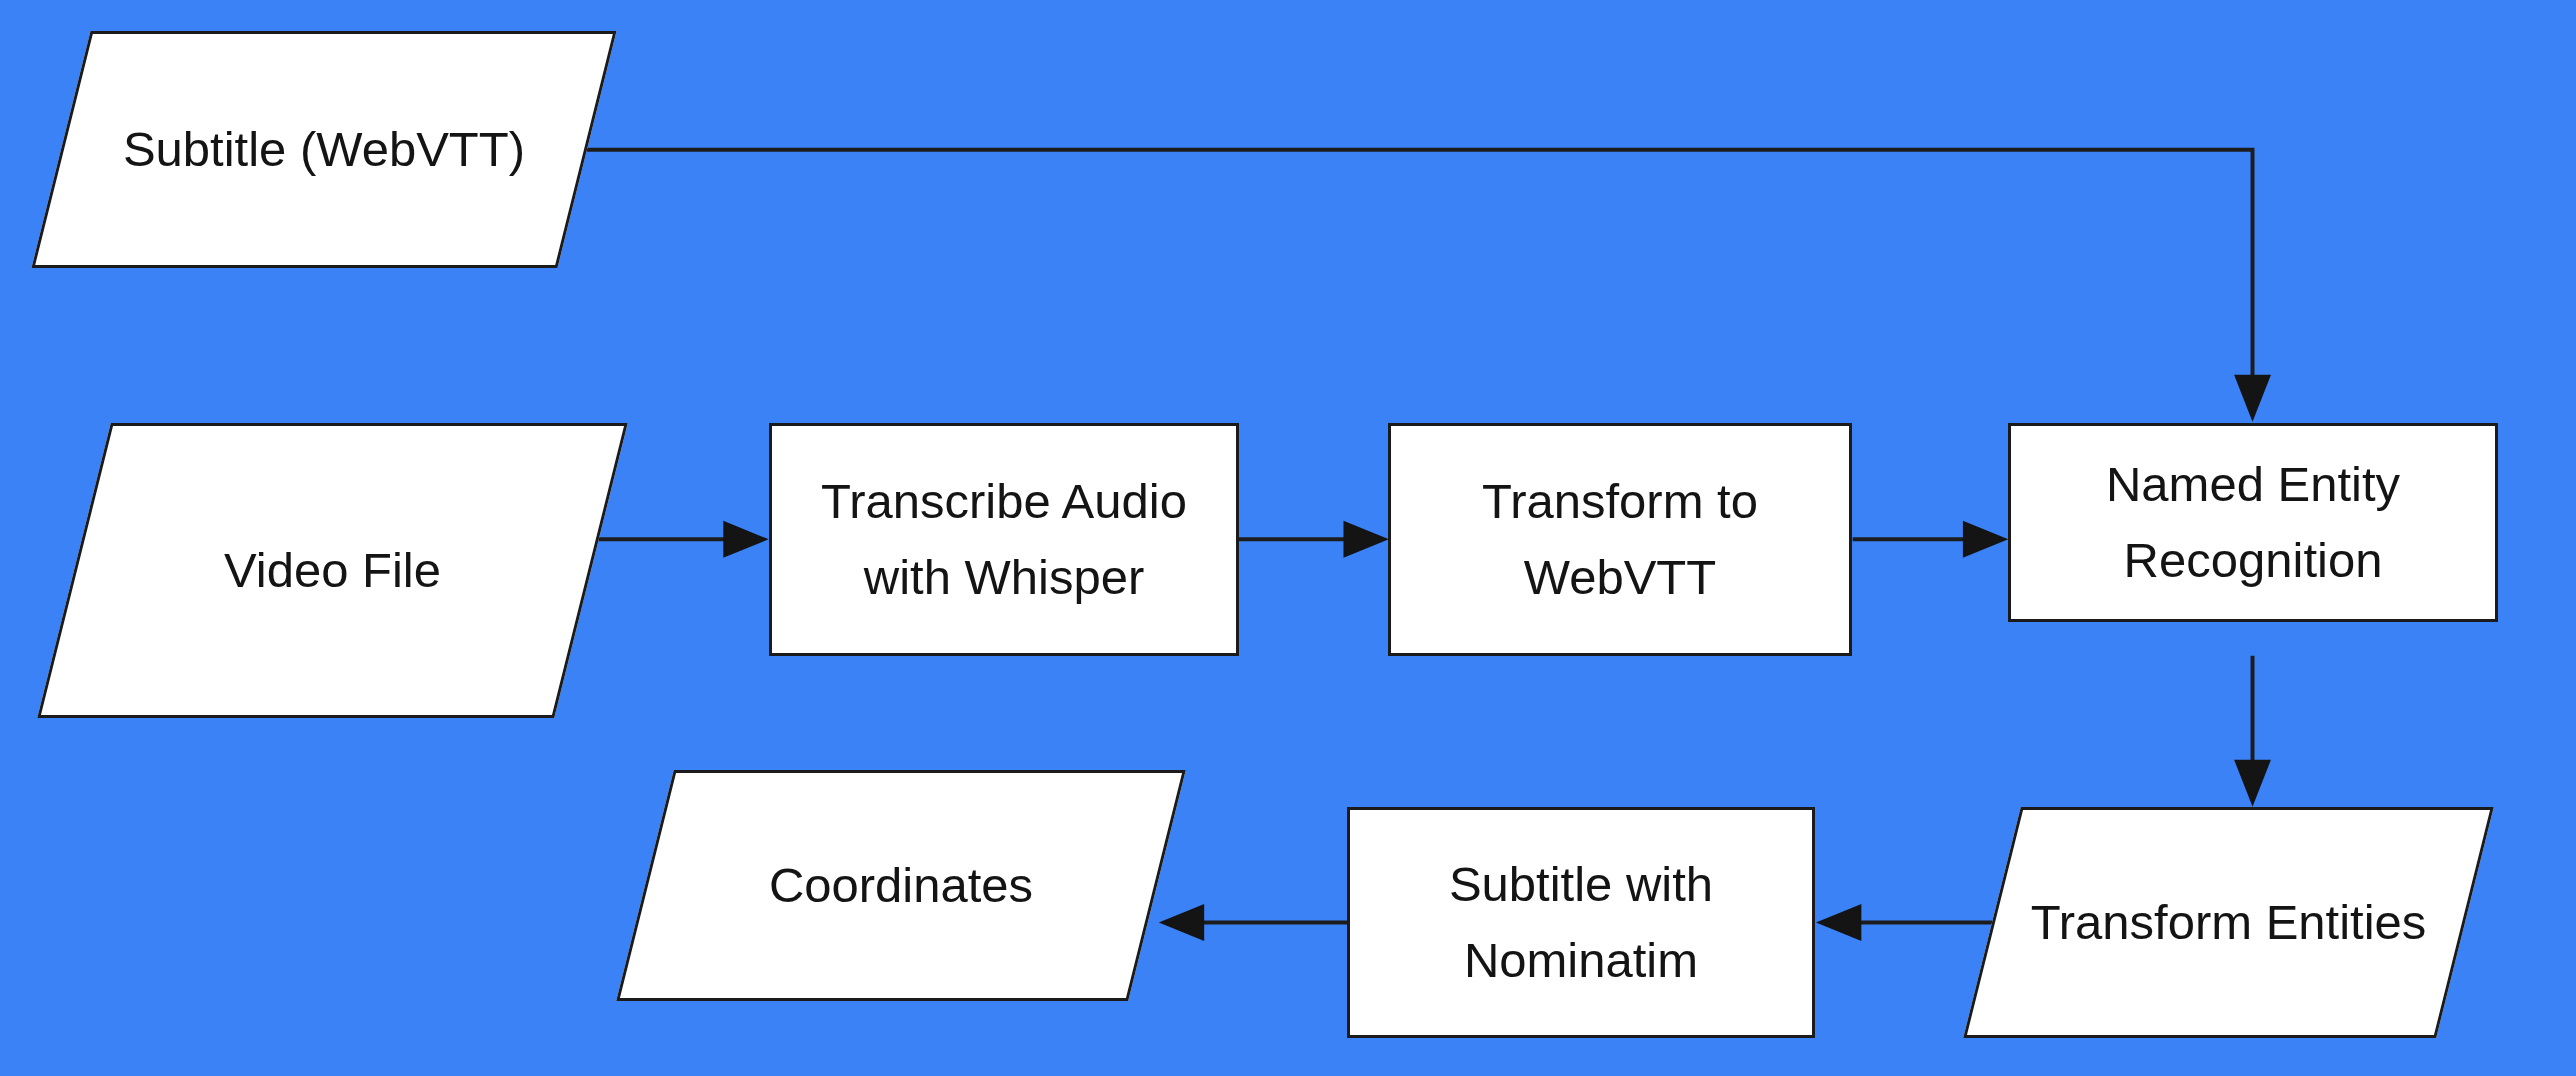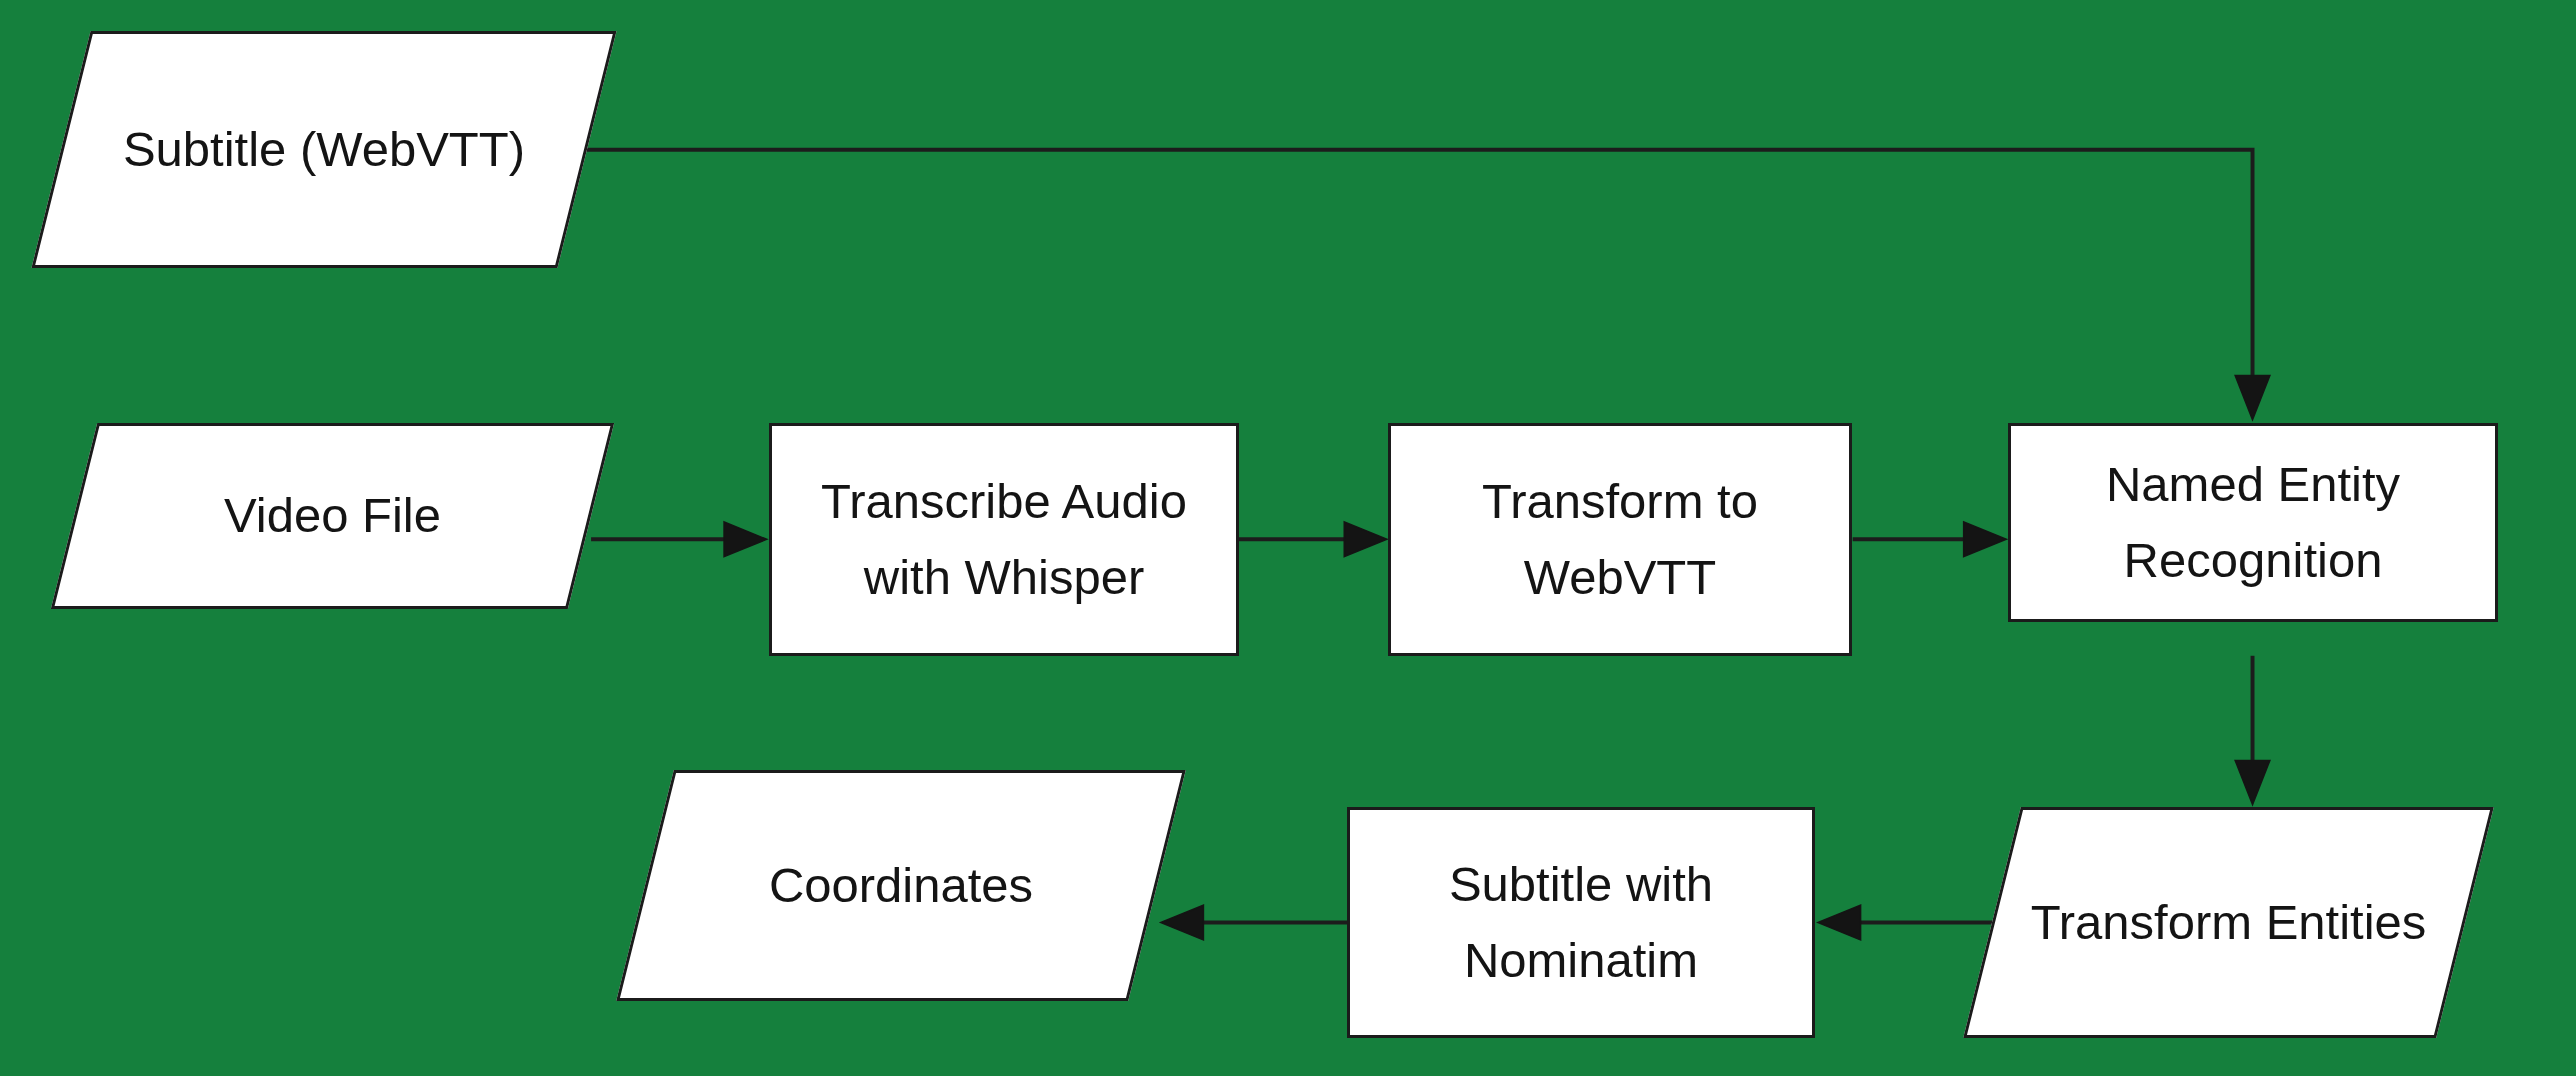--- a/index.html
+++ b/index.html
@@ -1,19 +1,19 @@
 <!DOCTYPE html>
 <html style="font-size:12.6px"><head>
 <meta charset="utf-8">
 <style>
   html,body{margin:0;padding:0;background:#ffffff;}
   .canvas{
     position:relative;
     width:2576px;height:1077px;
-    background:#15803d;
+    background:#3b82f6;
     overflow:hidden;
     font-family:"Liberation Sans", sans-serif;
   }
   .edges{position:absolute;left:0;top:0;width:2576px;height:1077px;}
   .edges path{fill:none;stroke:#1c1c1c;stroke-width:5;}
   .edges polygon{fill:#141414;stroke:#141414;stroke-width:2;}
   .node{
     position:absolute;
     display:flex;align-items:center;justify-content:center;
     text-align:center;
@@ -72,21 +72,21 @@
       <path d="M 1712 1172 H 1527"></path>
       <polygon points="1475,1172 1529,1150 1529,1194"></polygon>
     </g>
   </svg>
 
   <div class="node par" style="left:61px;top:31px;width:526px;height:237px">
     <div class="shape"></div>
     <div class="label">Subtitle (WebVTT)</div>
   </div>
 
-  <div class="node par" style="left:74px;top:423px;width:517px;height:186px">
+  <div class="node par" style="left:74px;top:423px;width:517px;height:295px">
     <div class="shape"></div>
     <div class="label">Video File</div>
   </div>
 
   <div class="node box" style="left:769px;top:423px;width:470px;height:233px">
     <div class="shape"></div>
     <div class="label mid">Transcribe Audio with Whisper</div>
   </div>
 
   <div class="node box" style="left:1388px;top:423px;width:464px;height:233px">

